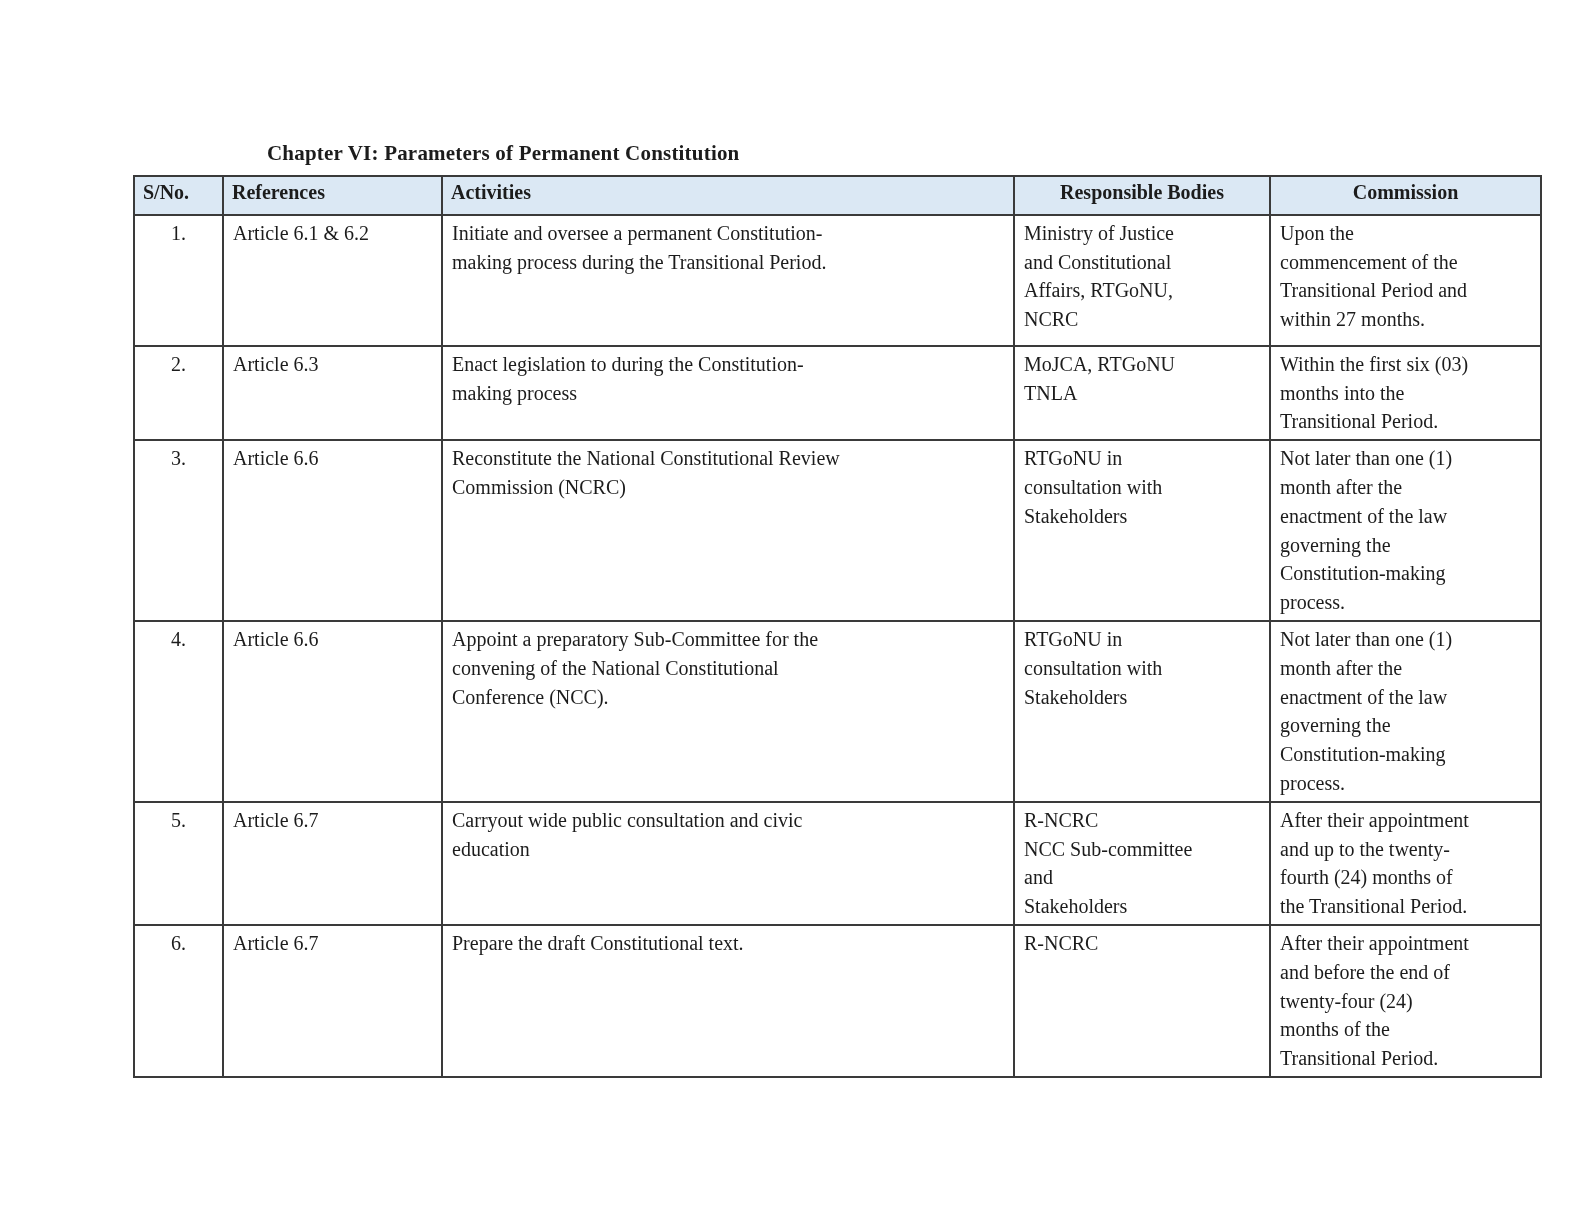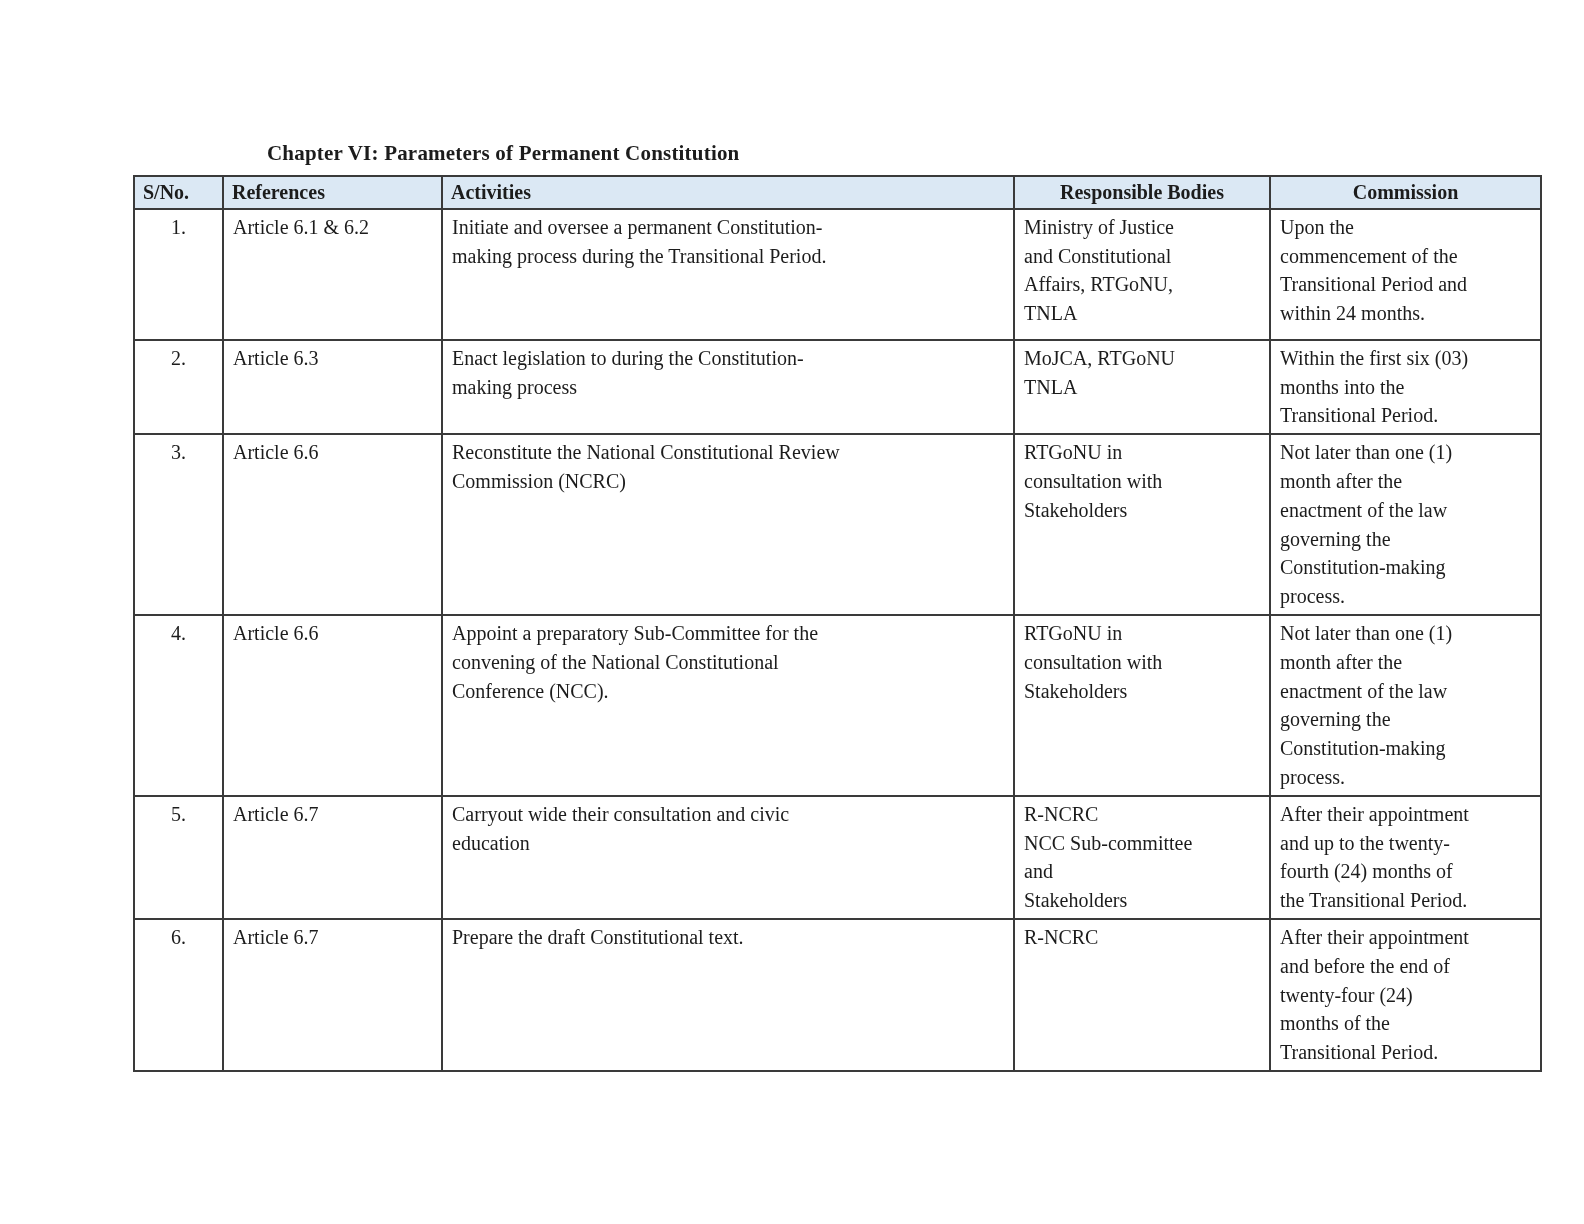--- a/index.html
+++ b/index.html
@@ -33,21 +33,21 @@
     font-size: 20px;
     line-height: 1.44;
     vertical-align: top;
     overflow: hidden;
   }
   .params-table thead th {
     background: #dbe8f4;
     font-weight: bold;
     text-align: left;
     height: 30px;
-    padding: 1px 8px 1px 8px;
+    padding: 1px 8px 7px 8px;
     vertical-align: middle;
   }
   .params-table thead th.center { text-align: center; margin-left: 12px; }
   .params-table td {
     padding: 3px 8px 3px 9px;
     white-space: pre-line;
   }
   .params-table td.sno { text-align: center; padding-left: 2px; padding-right: 2px; }
 
   
@@ -92,25 +92,25 @@
     </thead>
     <tbody>
       <tr>
         <td class="sno">1.</td>
         <td>Article 6.1 &amp; 6.2</td>
         <td>Initiate and oversee a permanent Constitution-
 making process during the Transitional Period.</td>
         <td>Ministry of Justice
 and Constitutional
 Affairs, RTGoNU,
-TNLA</td>
+NCRC</td>
         <td>Upon the
 commencement of the
 Transitional Period and
-within 24 months.</td>
+within 27 months.</td>
       </tr>
       <tr>
         <td class="sno">2.</td>
         <td>Article 6.3</td>
         <td>Enact legislation to during the Constitution-
 making process</td>
         <td>MoJCA, RTGoNU
 TNLA</td>
         <td>Within the first six (03)
 months into the
@@ -143,21 +143,21 @@
         <td>Not later than one (1)
 month after the
 enactment of the law
 governing the
 Constitution-making
 process.</td>
       </tr>
       <tr>
         <td class="sno">5.</td>
         <td>Article 6.7</td>
-        <td>Carryout wide their consultation and civic
+        <td>Carryout wide public consultation and civic
 education</td>
         <td>R-NCRC
 NCC Sub-committee
 and
 Stakeholders</td>
         <td>After their appointment
 and up to the twenty-
 fourth (24) months of
 the Transitional Period.</td>
       </tr>

